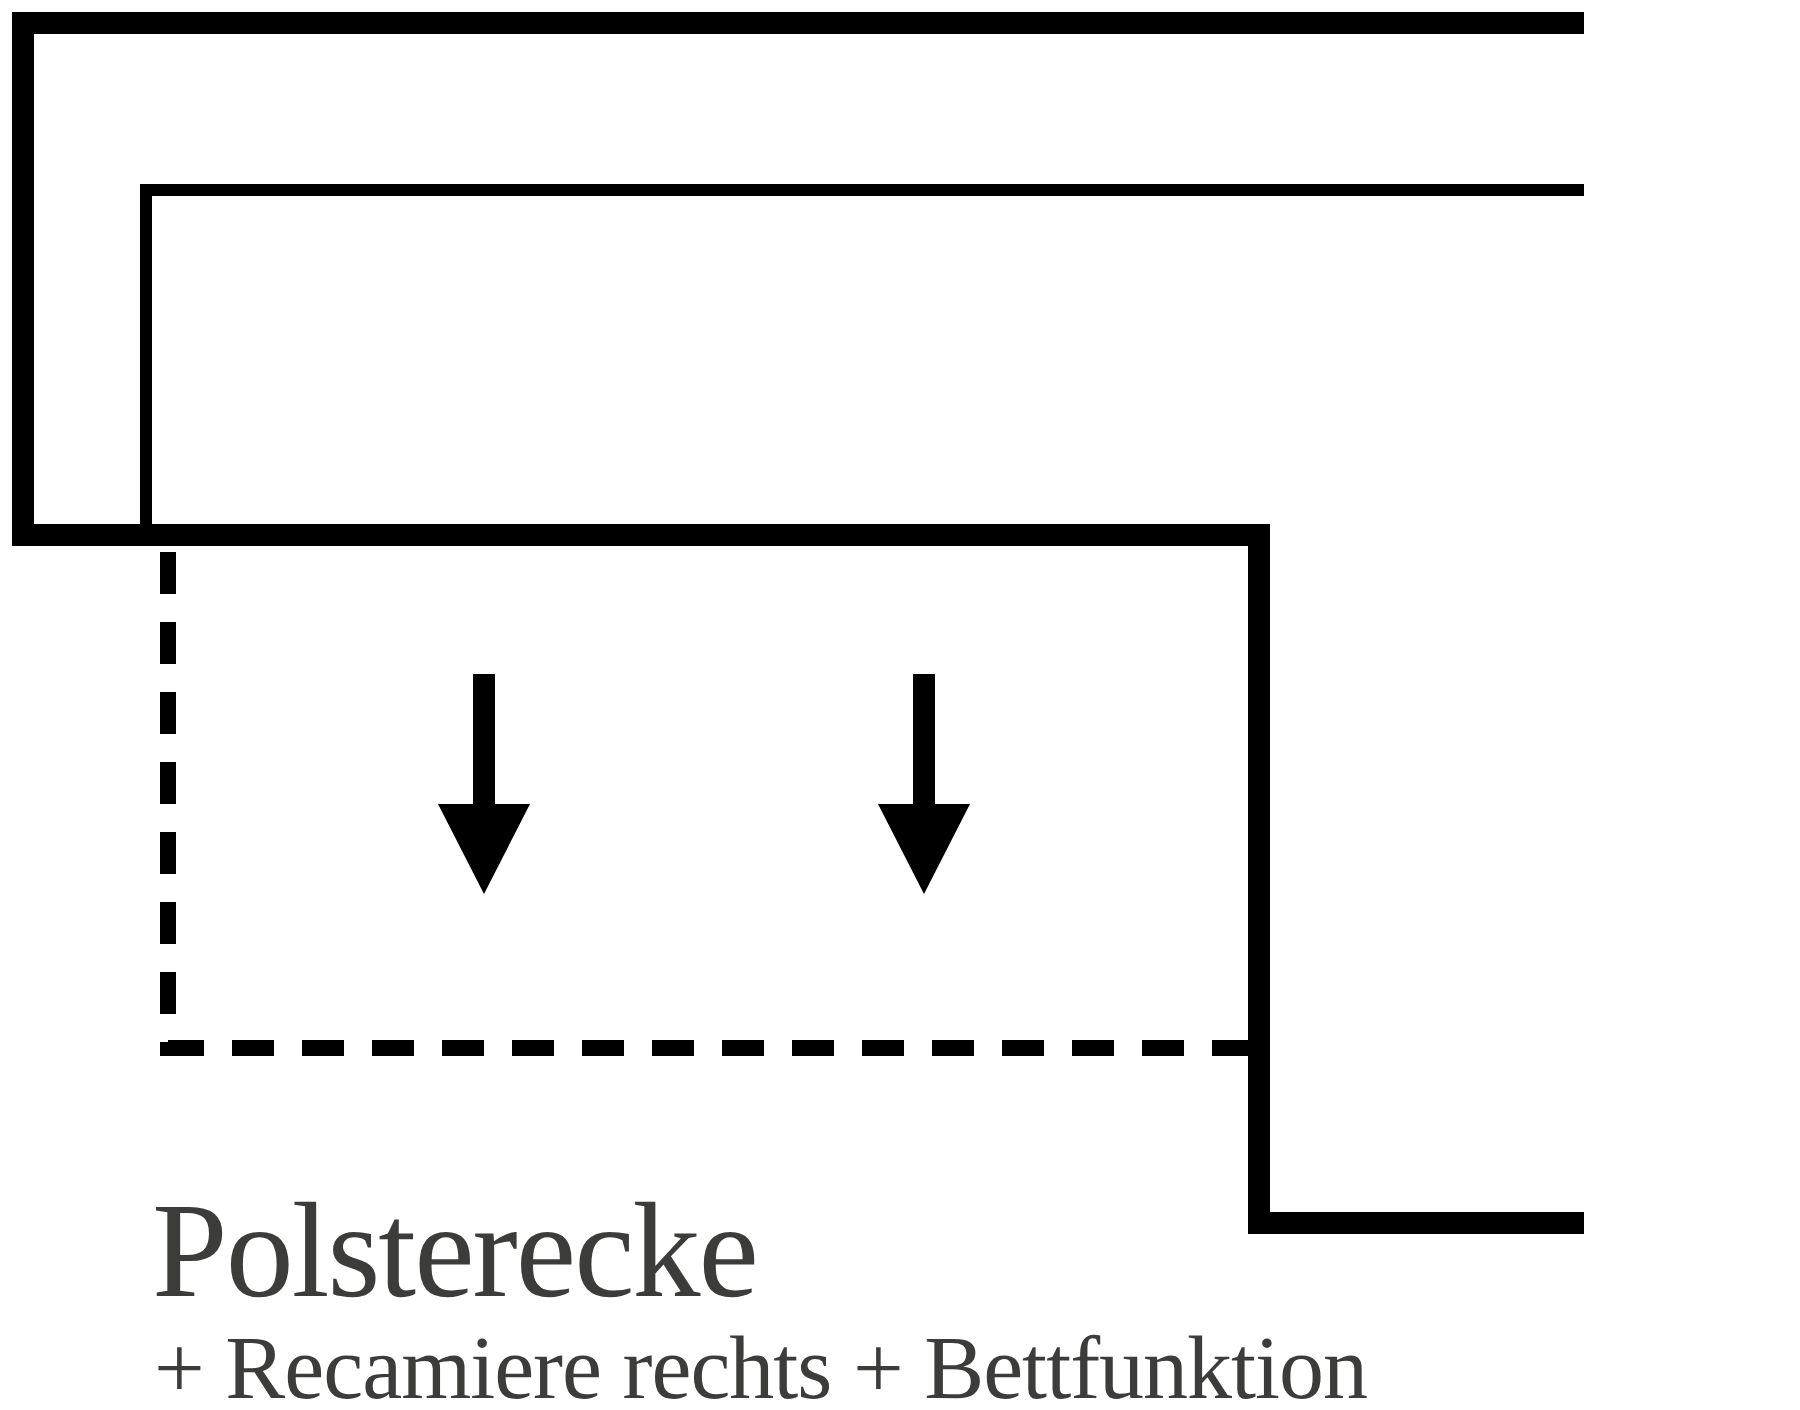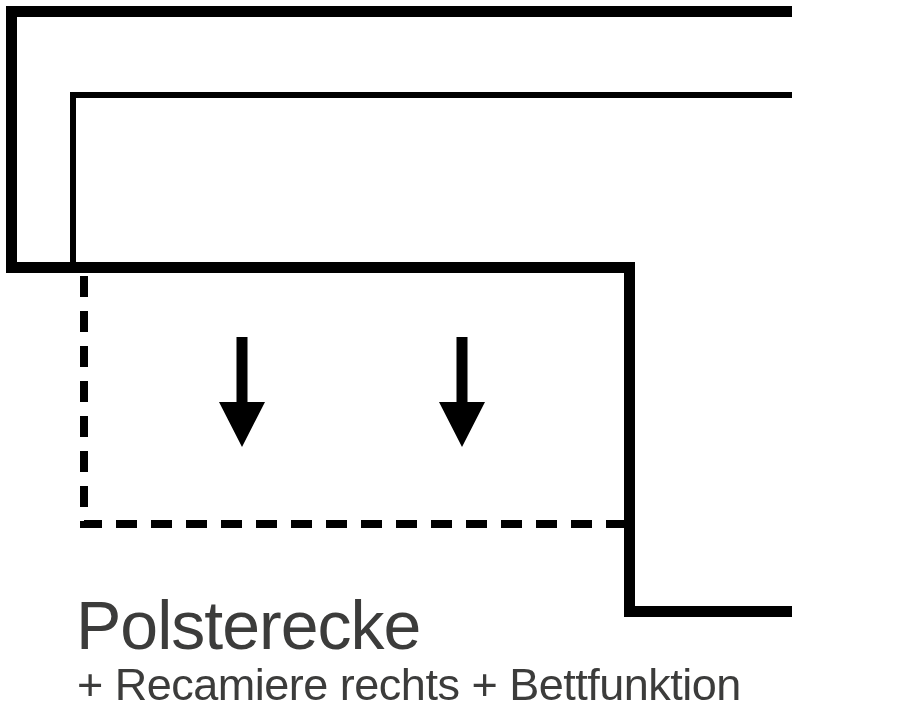--- a/index.html
+++ b/index.html
@@ -6,21 +6,21 @@
     margin: 0;
     padding: 0;
     background: #ffffff;
   }
   .canvas {
     position: relative;
     width: 792px;
     height: 705px;
     background: var(--bg, #ffffff);
     overflow: hidden;
-    font-family: Liberation Sans, sans-serif;
+    font-family: Liberation Serif, serif;
   }
   .canvas svg {
     position: absolute;
     left: 0;
     top: 0;
     display: block;
   }
   .stroke { stroke: var(--line, #000000); }
   .fillshape { fill: var(--line, #000000); }
   .nofill { fill: none; }

